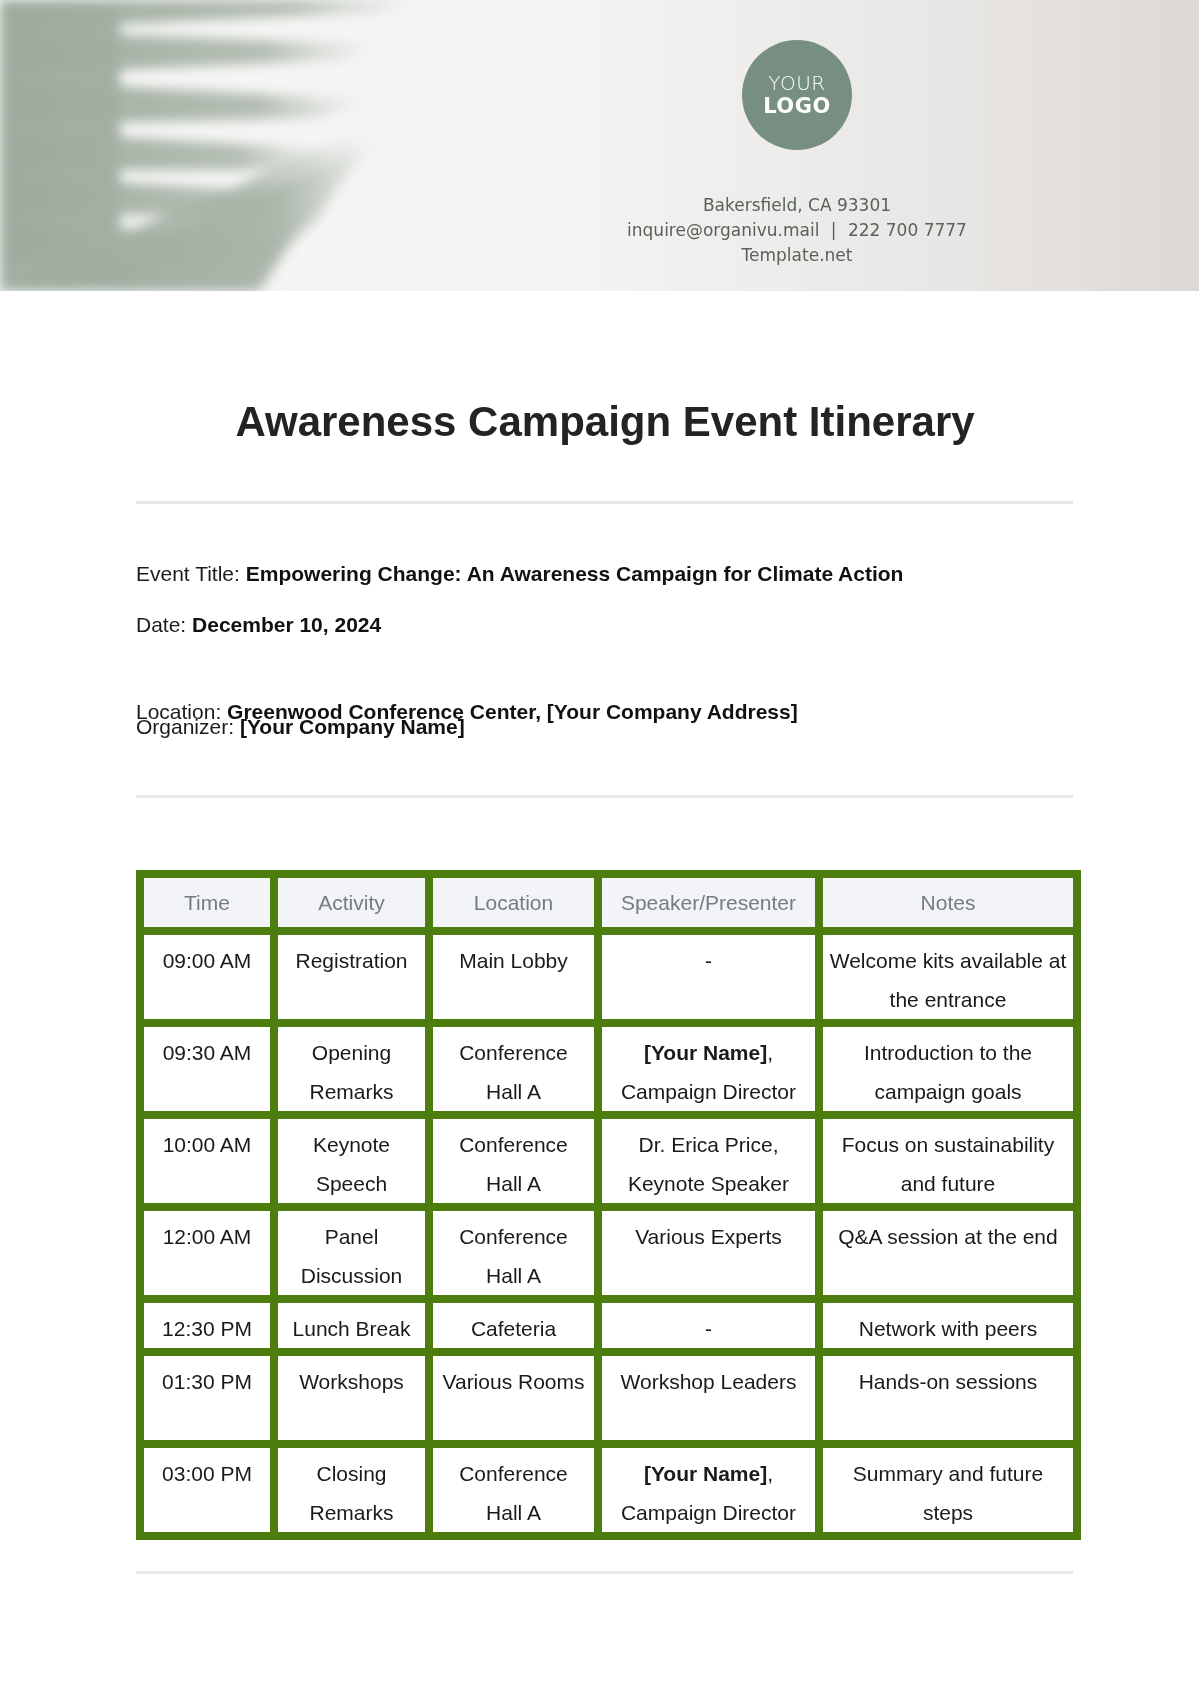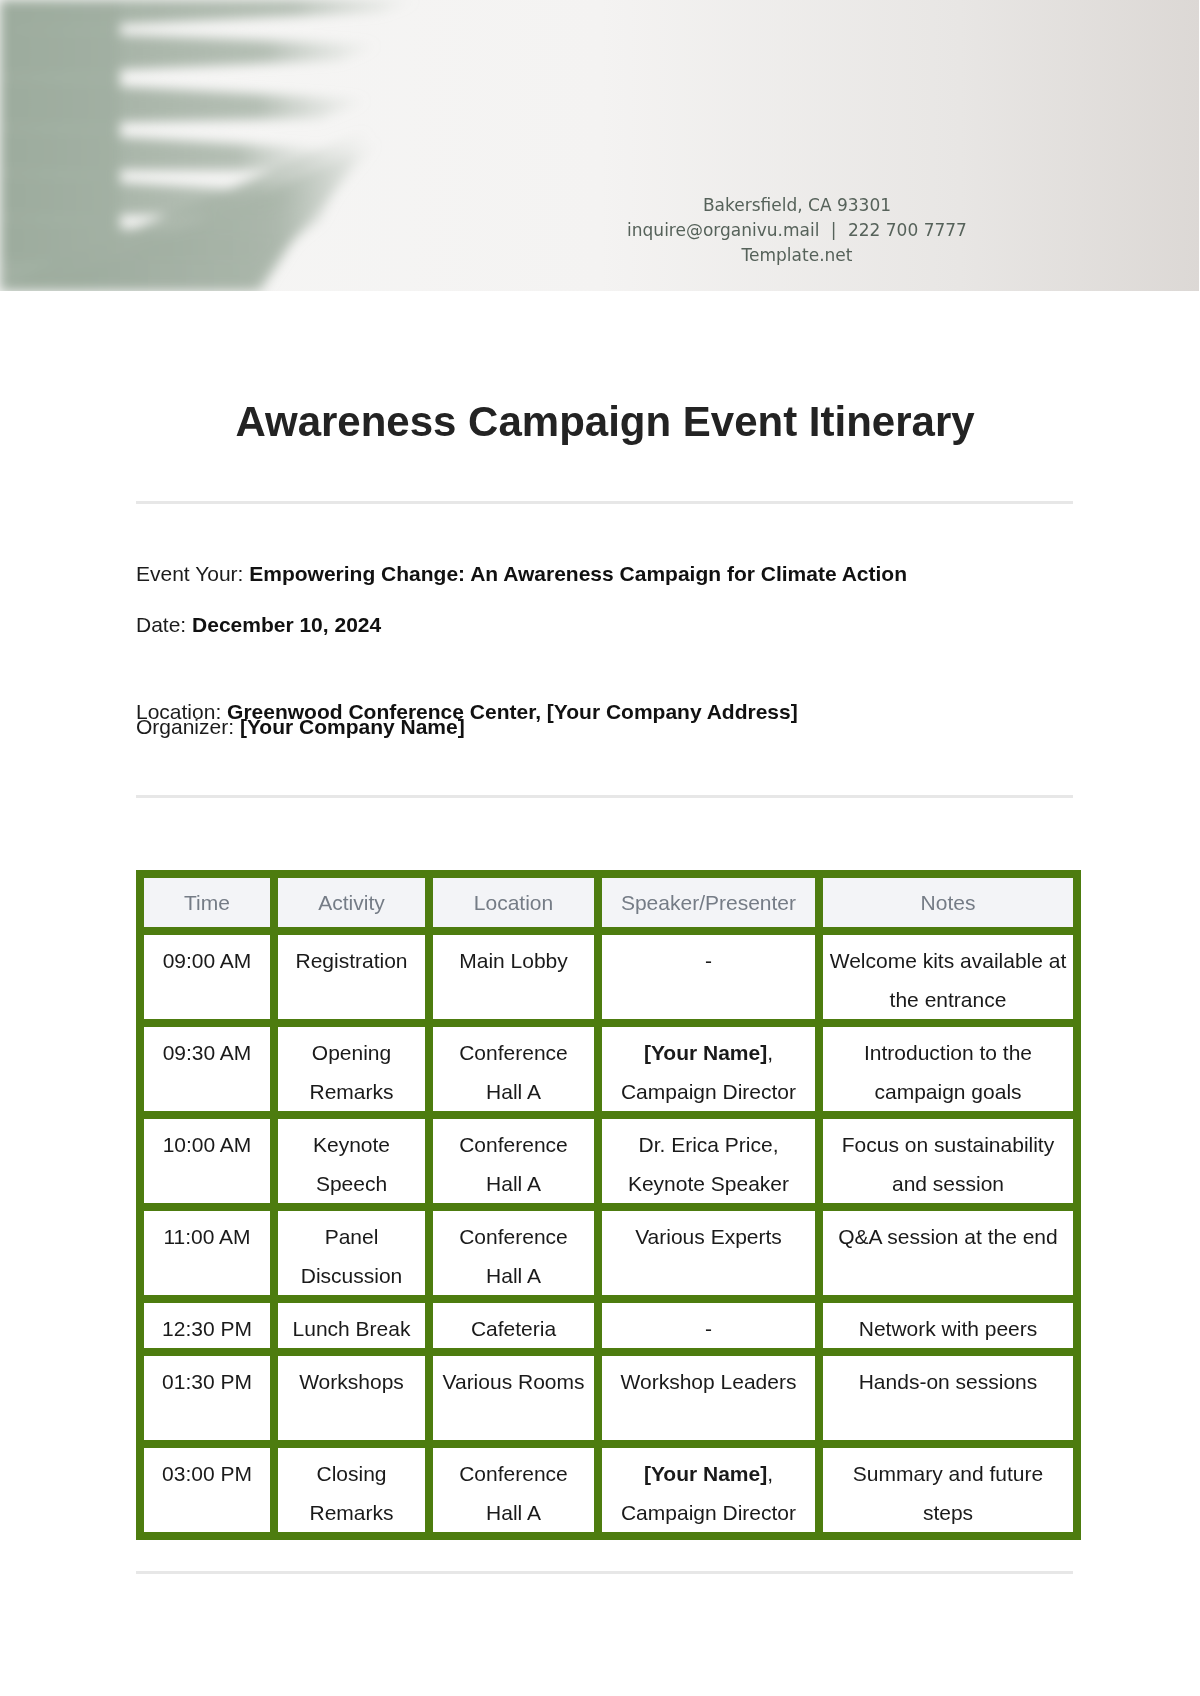--- a/index.html
+++ b/index.html
@@ -122,38 +122,42 @@
       <path d="M0 0 L420 0 L380 12 L0 30 Z"></path>
       <path d="M0 30 L380 45 L340 60 L0 75 Z"></path>
       <path d="M0 80 L370 100 L320 118 L0 125 Z"></path>
       <path d="M0 130 L340 150 L300 170 L0 170 Z"></path>
       <path d="M0 175 L320 195 L270 215 L0 215 Z"></path>
       <path d="M0 220 L300 240 L250 260 L0 260 Z"></path>
       <path d="M0 291 L60 260 L370 130 L330 200 L320 220 L280 250 L250 291 Z"></path>
       <path d="M40 291 L360 150 L380 140 L300 230 L260 291 Z"></path>
     </g>
   </svg>
+  <div class="logo">
+    <span class="l1">YOUR</span>
+    <span class="l2">LOGO</span>
+  </div>
   <div class="contact">
     <div>Bakersfield, CA 93301</div>
     <div>
       <span>inquire@organivu.mail</span>
       <span style="margin:0 6px;">|</span>
       <span>222 700 7777</span>
     </div>
     <div>Template.net</div>
   </div>
   <div class="edge"></div>
 </div>
 
 <div class="title">Awareness Campaign Event Itinerary</div>
 
 <div class="divider" style="top:501px;"></div>
 
 <div class="info" style="top:562px;">
-  <span>Event Your:</span>
+  <span>Event Title:</span>
   <b>Empowering Change: An Awareness Campaign for Climate Action</b>
 </div>
 <div class="info" style="top:613px;">
   <span>Date:</span>
   <b>December 10, 2024</b>
 </div>
 <div class="info" style="top:664px;margin-top:36px;">
   <span>Location:</span>
   <b>Greenwood Conference Center, [Your Company Address]</b>
 </div>
@@ -194,24 +198,24 @@
       <td>Opening Remarks</td>
       <td>Conference Hall A</td>
       <td><span class="spk-bold">[Your Name]</span><span>, Campaign Director</span></td>
       <td>Introduction to the campaign goals</td>
     </tr>
     <tr class="two">
       <td>10:00 AM</td>
       <td>Keynote Speech</td>
       <td>Conference Hall A</td>
       <td><span>Dr. Erica Price, Keynote Speaker</span></td>
-      <td>Focus on sustainability and session</td>
-    </tr>
-    <tr class="two">
-      <td>11:00 AM</td>
+      <td>Focus on sustainability and future</td>
+    </tr>
+    <tr class="two">
+      <td>12:00 AM</td>
       <td>Panel Discussion</td>
       <td>Conference Hall A</td>
       <td><span>Various Experts</span></td>
       <td>Q&amp;A session at the end</td>
     </tr>
     <tr class="one">
       <td>12:30 PM</td>
       <td>Lunch Break</td>
       <td>Cafeteria</td>
       <td><span>-</span></td>

